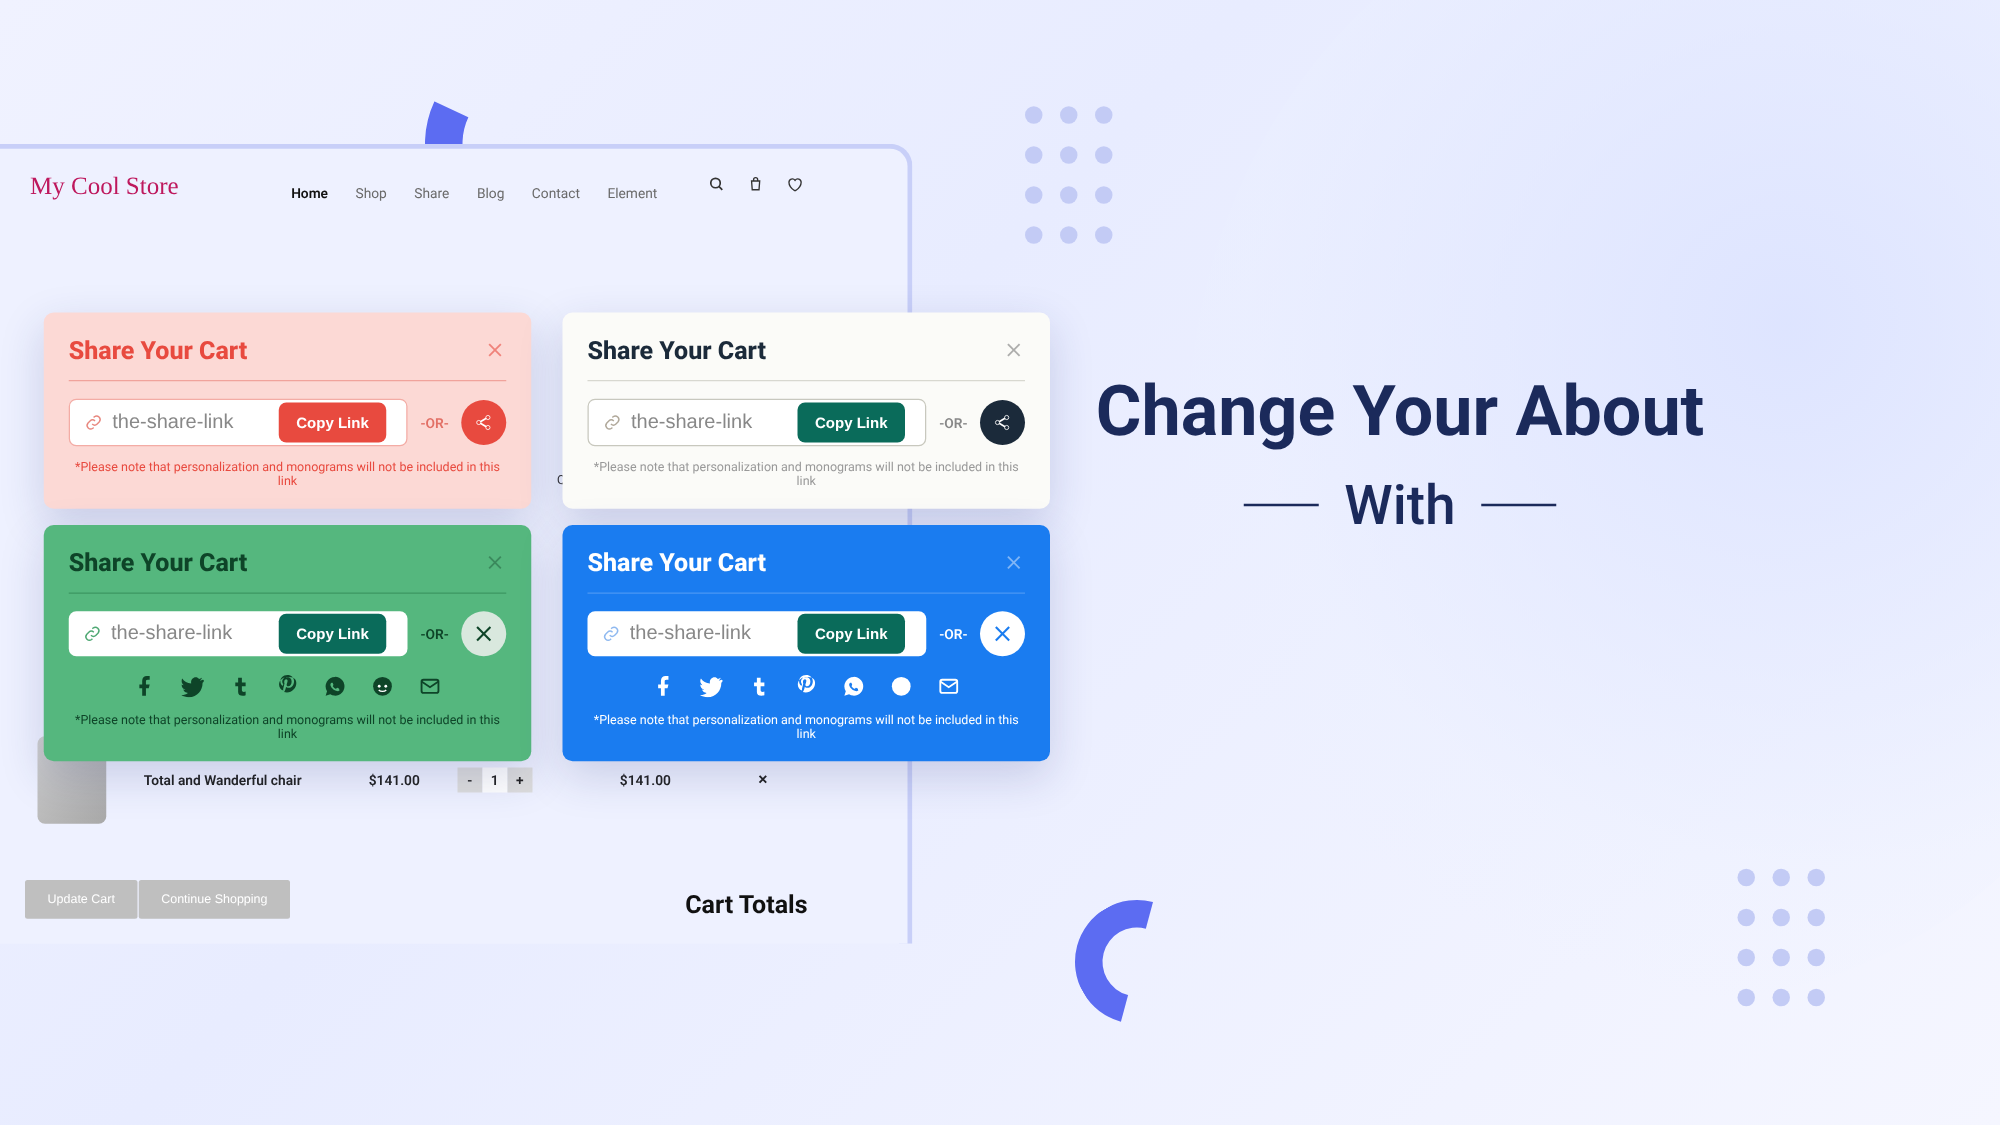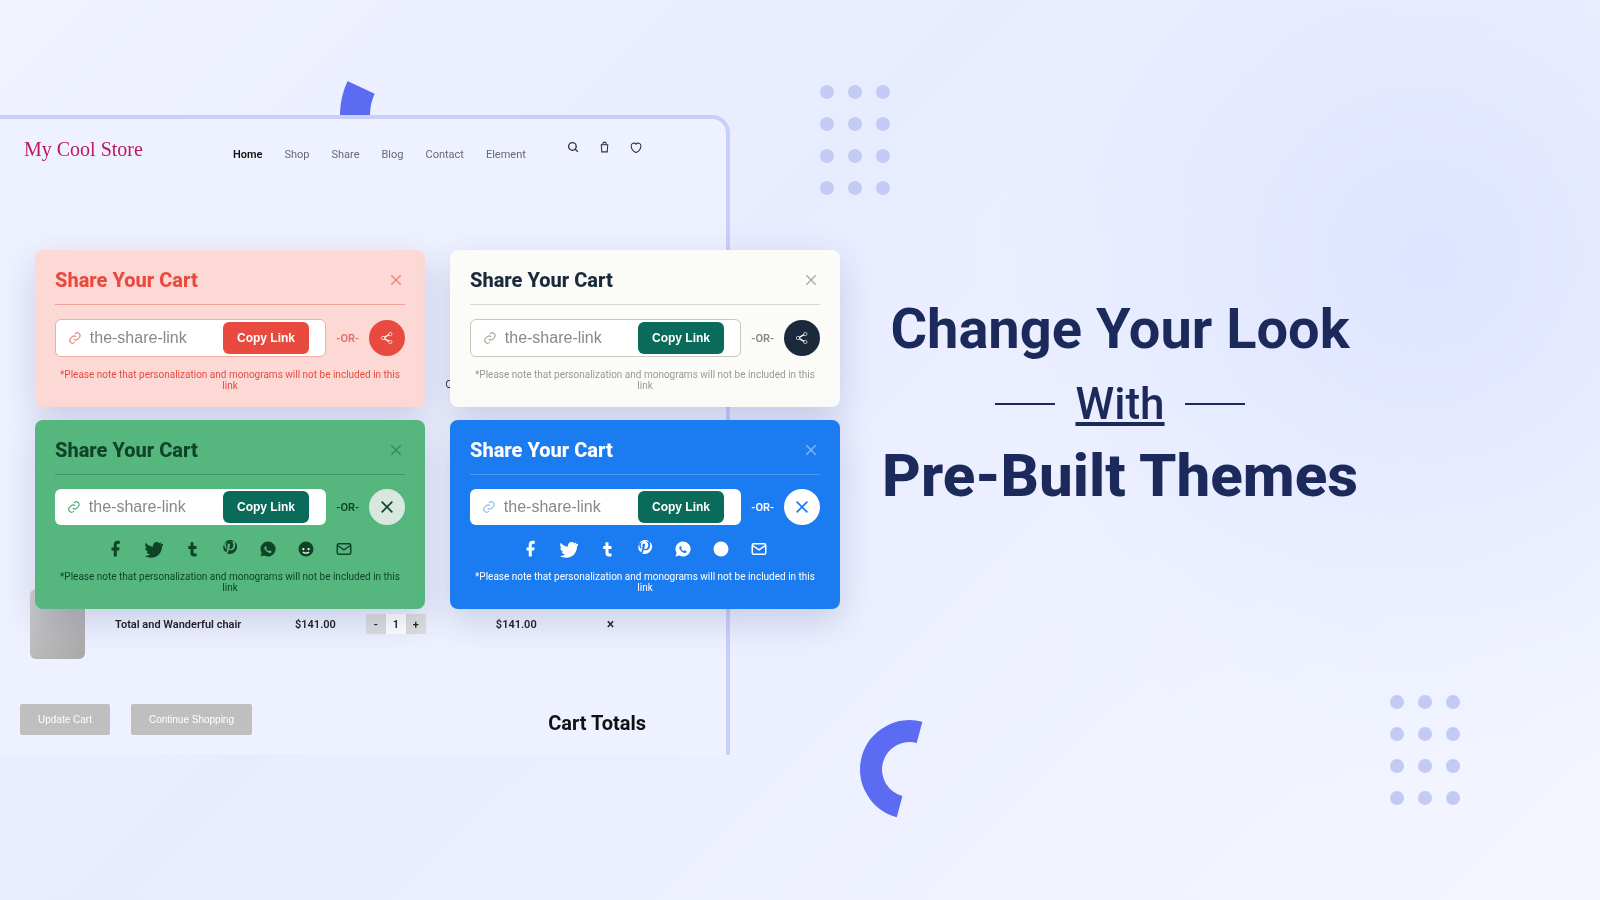--- a/index.html
+++ b/index.html
@@ -14,21 +14,21 @@
 .bg-dots.top { top: 85px; right: 710px; }
 .bg-dots.bottom { bottom: 95px; right: 140px; }
 .bg-swoosh1 { position: absolute; top: 35px; left: 340px; width: 120px; height: 120px; }
 .bg-swoosh1::before { content:''; position:absolute; width:100px; height:100px; border:30px solid #5c6cf2; border-radius:50%; border-right-color:transparent; border-top-color:transparent; transform:rotate(-20deg); }
 .bg-swoosh2 { position: absolute; bottom: 100px; left: 860px; width: 80px; height: 80px; }
 .bg-swoosh2::before { content:''; position:absolute; width:55px; height:55px; border:22px solid #5c6cf2; border-radius:50%; border-right-color:transparent; border-top-color:transparent; transform:rotate(60deg); }
 .bg-blob { position:absolute; top:-100px; right:-150px; width:800px; height:900px; background:radial-gradient(circle at 60% 40%, rgba(220,227,255,0.9), rgba(235,240,255,0.3) 60%, transparent 75%); border-radius:50%; }
 
 .headline { position: absolute; right: 200px; top: 290px; width: 560px; text-align: center; }
 .headline h1 { font-size: 56px; font-weight: 700; color: #1b2a5b; line-height: 1.4; }
-.headline .with-line { display:flex; align-items:center; justify-content:center; gap:20px; font-size:44px; font-weight:500; color:#1b2a5b; margin:10px 0;text-decoration:underline; }
+.headline .with-line { display:flex; align-items:center; justify-content:center; gap:20px; font-size:44px; font-weight:500; color:#1b2a5b; margin:10px 0; }
 .headline .with-line::before, .headline .with-line::after { content:''; flex:0 0 60px; height:2px; background:#1b2a5b; }
 .headline h2 { font-size: 60px; font-weight: 800; color: #1b2a5b; }
 
 .mock-frame { position:absolute; top:115px; left:0; width:730px; height:640px; background:#eef1ff; border:4px solid #c8cff8; border-left:none; border-bottom:none; border-radius:0 18px 0 0; overflow:hidden; }
 .mock-header { display:flex; align-items:center; padding:18px 24px; gap:30px; }
 .mock-logo { font-family: cursive; font-size:20px; color:#be185d; }
 .mock-nav { display:flex; gap:22px; margin-left:60px; font-size:11px; color:#6a6a6a;margin-top:11px; }
 .mock-nav span.active { color:#111; font-weight:600; }
 .mock-icons { margin-left:auto; display:flex; gap:18px; color:#333; font-size:13px; margin-right:60px; }
 .cart-page-title { text-align:center; font-size:22px; font-weight:800; color:#111; margin-top:50px; }
@@ -37,21 +37,21 @@
 .table-headers span:nth-child(2){margin-left:50px}
 .table-headers span:nth-child(3){margin-left:60px}
 .table-headers span:nth-child(4){margin-left:30px}
 .table-headers span:nth-child(5){margin-left:50px}
 .table-headers span:nth-child(6){margin-left:30px}
 .product-row { position:absolute; top:470px; left:30px; right:30px; display:flex; align-items:center; gap:30px; font-size:11px; font-weight:600; color:#222; }
 .product-img { width:55px; height:70px; background:linear-gradient(135deg,#d0d0d0,#a8a8a8); border-radius:6px; }
 .qty { display:flex; align-items:center; gap:0; }
 .qty span { width:20px; height:20px; display:flex; align-items:center; justify-content:center; background:#ddd; font-size:11px; }
 .qty span.val { background:#fff; }
-.cart-buttons { position:absolute; bottom:20px; left:20px; display:flex; gap:21px; }
+.cart-buttons { position:absolute; bottom:20px; left:20px; display:flex; gap:1px; }
 .cart-buttons button { padding:10px 18px; font-size:10px; background:#bfbfbf; color:#fff; border:none; border-radius:2px; }
 .cart-totals { position:absolute; bottom:20px; right:80px; font-size:20px; font-weight:700; color:#111; }
 
 
 .share-card { position:absolute; width:390px; border-radius:8px; padding:18px 20px 16px; box-shadow:0 12px 35px rgba(40,50,120,0.18); }
 .share-card .hdr { display:flex; justify-content:space-between; align-items:center; margin-bottom:12px; }
 .share-card .title { font-size:20px; font-weight:800; }
 .share-card .close { width:18px; height:18px; cursor:pointer; opacity:0.6; display:flex; align-items:center; justify-content:center; }
 .share-card .close svg { width:14px; height:14px; }
 .share-card .divider { height:1px; margin-bottom:14px; }
@@ -153,23 +153,22 @@
     <span></span>
     <span></span>
     <span></span>
     <span></span>
     <span></span>
   </div>
 <div class="bg-swoosh1"></div>
 <div class="bg-swoosh2"></div>
 
 <div class="headline">
-  <h1>Change Your Look</h1>
+  <h1>Change Your About</h1>
   <div class="with-line">With</div>
-  <h2>Pre-Built Themes</h2>
 </div>
 
 <div class="mock-frame">
   <div class="mock-header">
     <div class="mock-logo">My Cool Store</div>
     <div class="mock-nav">
       <span class="active">Home</span>
       <span>Shop</span>
       <span>Share</span>
       <span>Blog</span>

